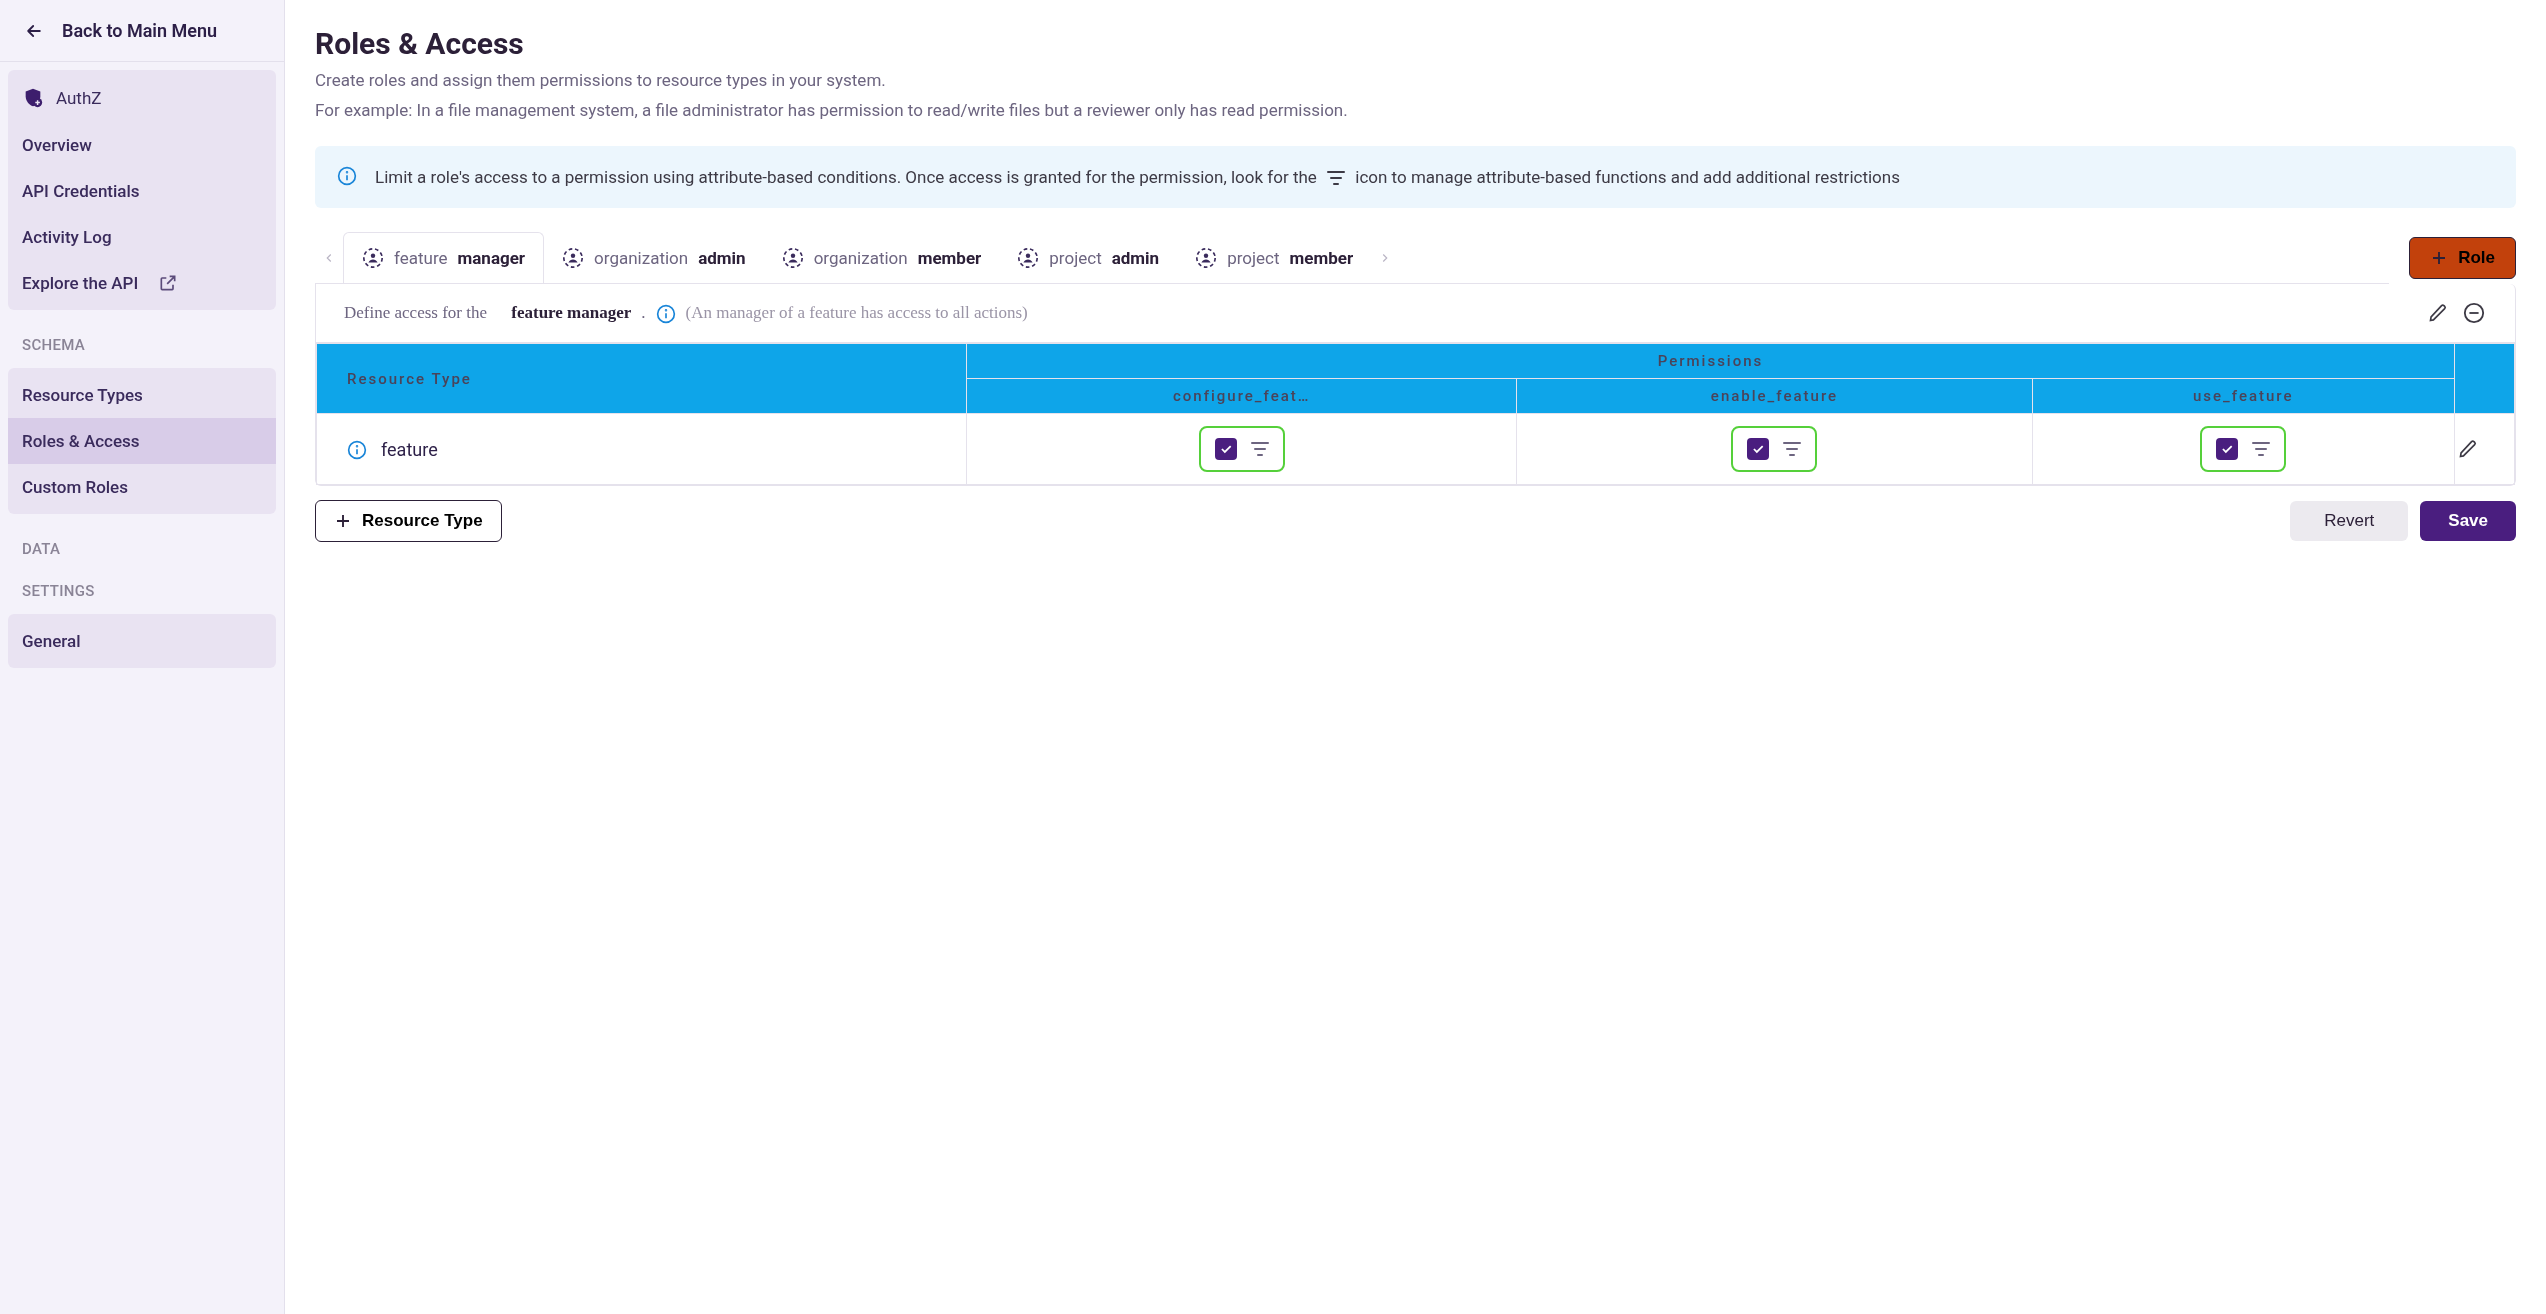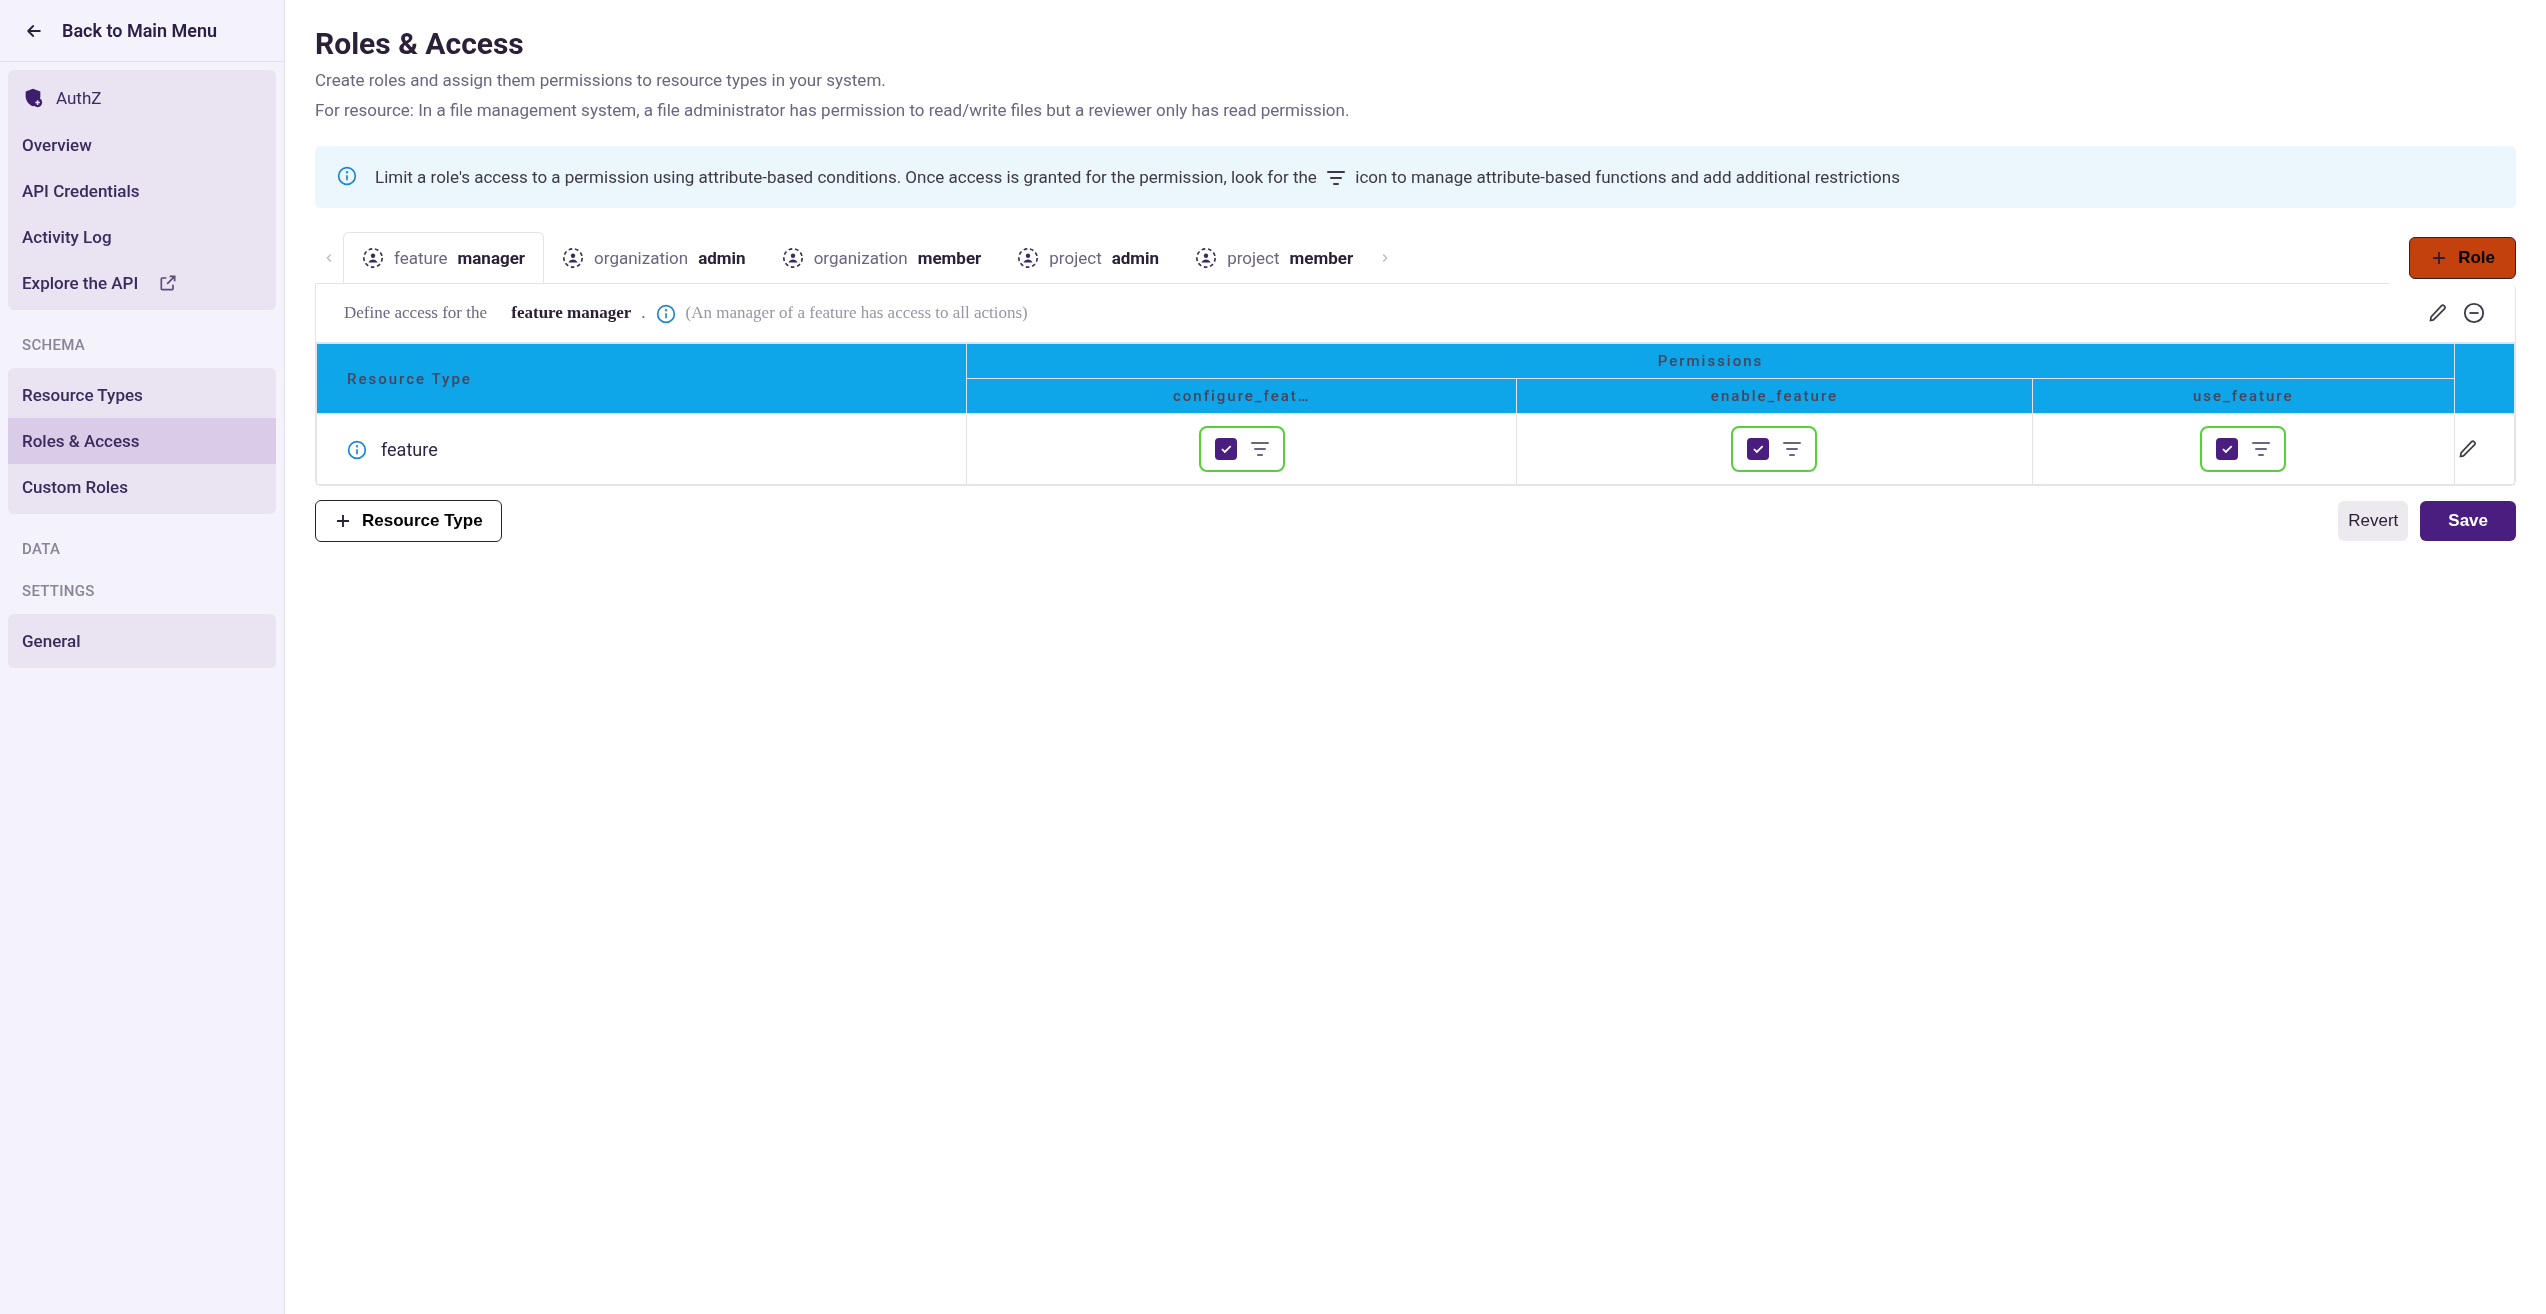--- a/index.html
+++ b/index.html
@@ -210,21 +210,21 @@
     display:flex; align-items:center; margin-top: 14px; gap: 12px;
   }
   .outline-btn {
     display:flex; align-items:center; gap:10px;
     border:1.5px solid #2c2038; border-radius:6px;
     padding:10px 18px; font-size:17px; font-weight:600;
     background:#fff; cursor:pointer;
   }
   .grey-btn {
     border:none; background:#eceaef; border-radius:6px;
-    padding:10px 10px; font-size:17px; font-weight:500; cursor:pointer; color:#2c2038;
+    padding:10px 34px; font-size:17px; font-weight:500; cursor:pointer; color:#2c2038;
   }
   .primary-btn {
     border:none; background:#4a1e7f; color:#fff; border-radius:6px;
     padding:10px 28px; font-size:17px; font-weight:600; cursor:pointer;
   }
 
   .plus-icon { width:18px; height:18px; stroke:#2c2038; stroke-width:2.5; fill:none; }
   .pencil-icon { width:20px; height:20px; stroke:#3d3a45; stroke-width:2; fill:none; }
   .minus-circle-icon { width:22px; height:22px; stroke:#3d3a45; stroke-width:2; fill:none; }
   .chev { width:14px; height:14px; stroke:currentColor; stroke-width:2; fill:none; }
@@ -293,21 +293,21 @@
             <span>General</span>
           </div>
         </div>
       </div>
     </div>
 </aside>
 
 <main class="main">
   <h1 class="page-title">Roles &amp; Access</h1>
   <p class="page-sub">Create roles and assign them permissions to resource types in your system.</p>
-  <p class="page-sub">For resource: In a file management system, a file administrator has permission to read/write files but a reviewer only has read permission.</p>
+  <p class="page-sub">For example: In a file management system, a file administrator has permission to read/write files but a reviewer only has read permission.</p>
 
   <div class="info-banner">
     <svg class="info-icon" viewBox="0 0 24 24">
         <circle cx="12" cy="12" r="10"></circle>
         <line x1="12" y1="11" x2="12" y2="17"></line>
         <circle cx="12" cy="7.5" r="0.5" fill="#1985d8"></circle>
       </svg>
     <div>
       <span>Limit a role's access to a permission using attribute-based conditions. Once access is granted for the permission, look for the</span>
       <span class="inline-filter-icon"><span></span></span>

